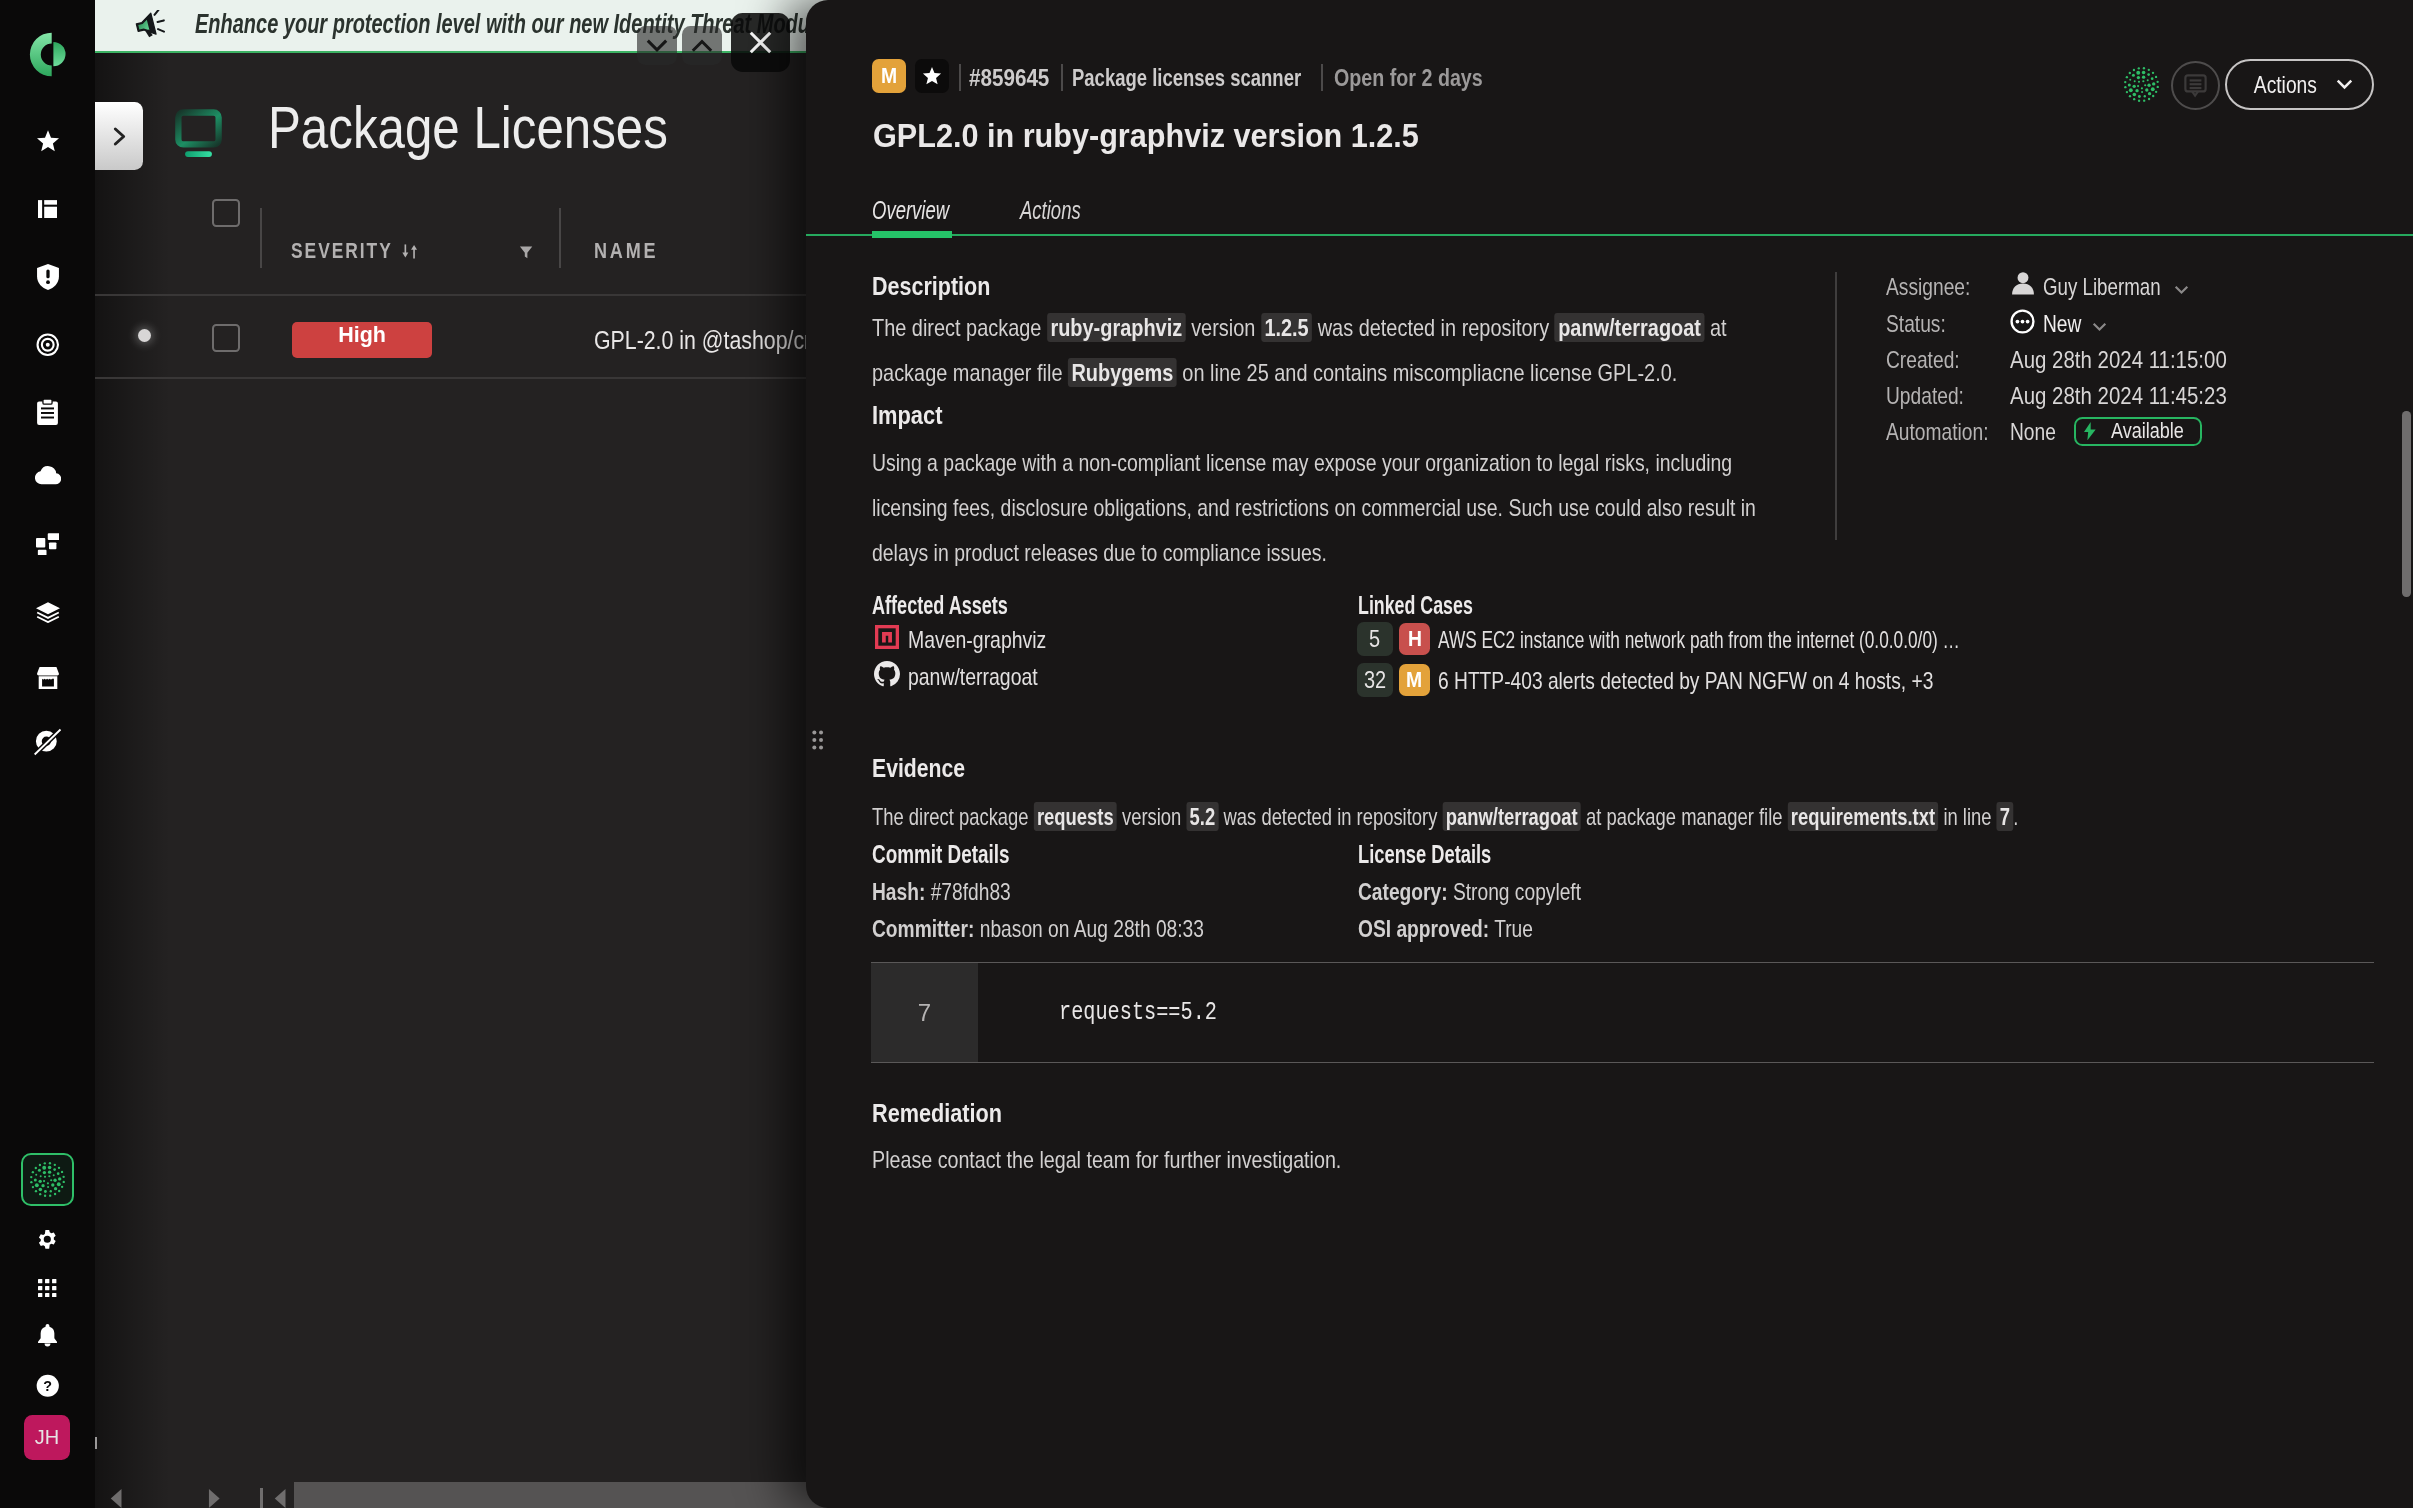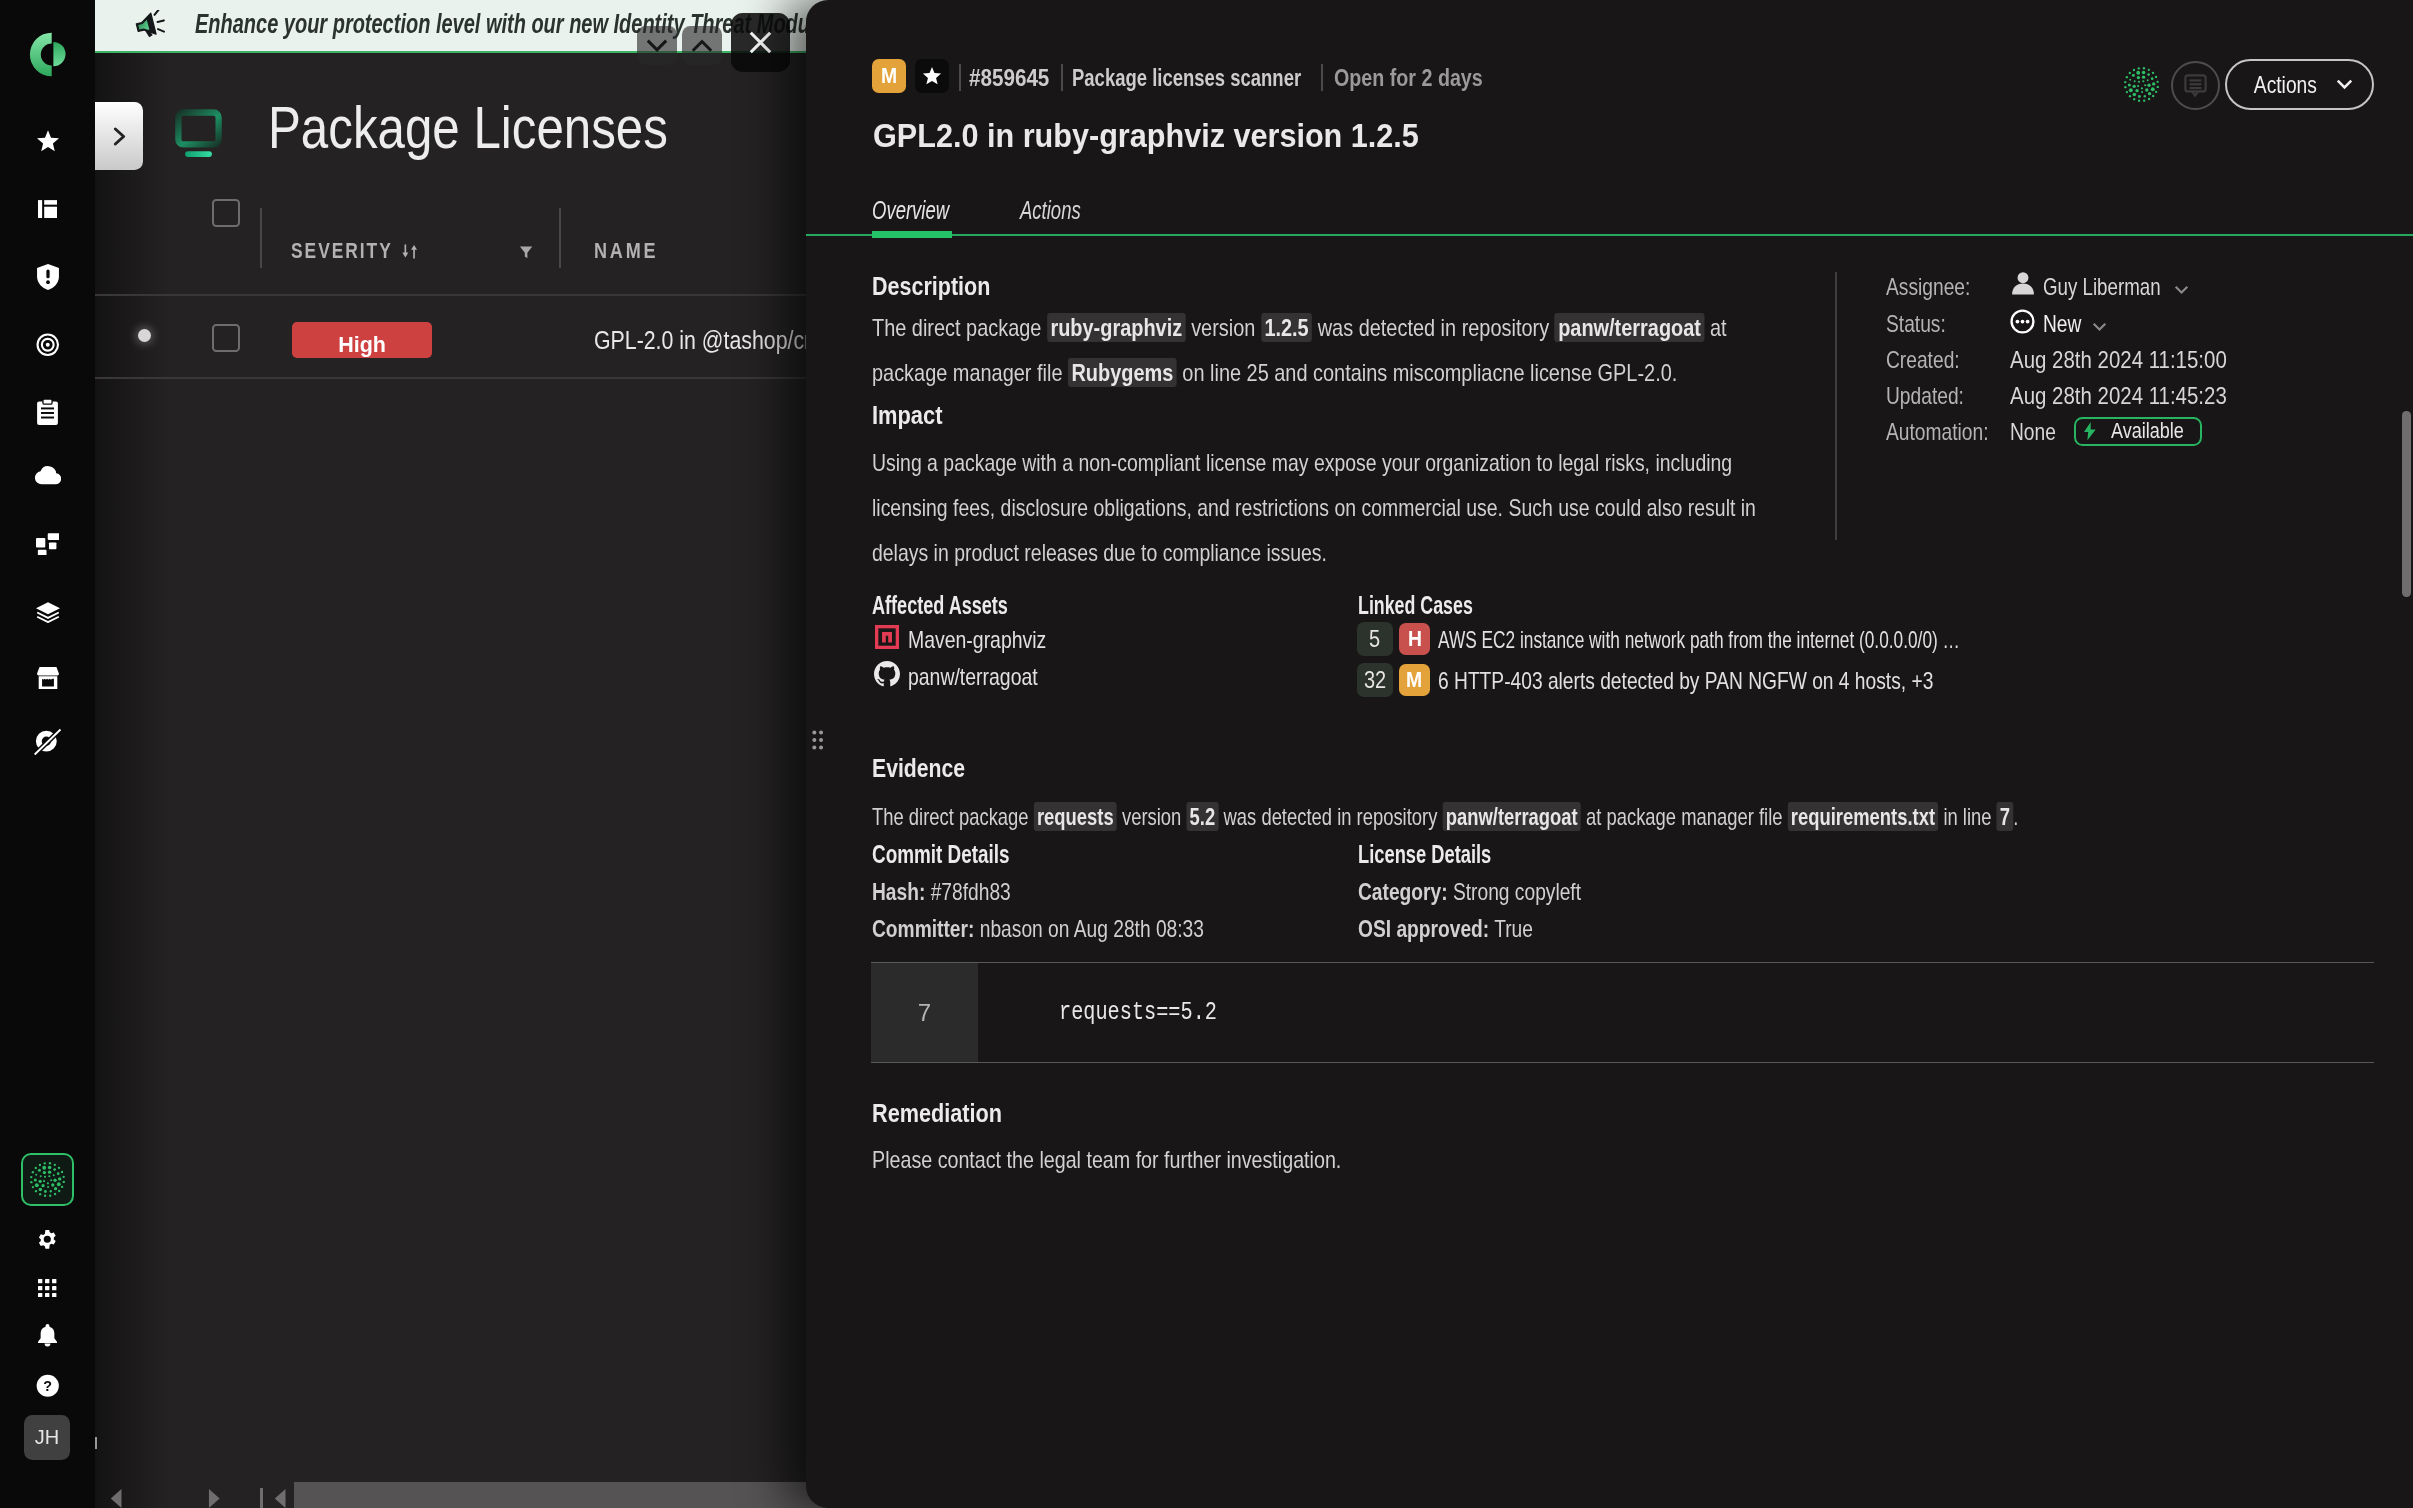--- a/index.html
+++ b/index.html
@@ -82,21 +82,21 @@
           <path d="M18.5 12 L24 3 L29.5 12z" stroke="none"></path>
         </g>
       </svg>
     <svg class="abs" style="left:424px;top:246px" width="14.2" height="13.4" viewBox="0 0 26 26">
         <path d="M1 1 h24 l-9.5 12 v11 l-5 -3.5 v-7.5z" fill="#a9a7a7"></path>
       </svg>
     <div class="th" style="left:499px;letter-spacing:3.4px;transform:scaleX(0.82)">NAME</div>
     <div class="hrow" style="top:294px;width:2319px"></div>
     <div class="abs" style="left:43px;top:329px;width:13.4px;height:13.4px;border-radius:50%;background:#d8d6d6;box-shadow:0 0 8.4px 2.5px rgba(220,220,220,0.3)"></div>
     <div class="cb" style="left:117px;top:324px"></div>
-    <div class="abs" style="left:197px;top:322px;width:140px;height:36px;background:#cd4140;border-radius:5px;color:#fff;font-size:22.6px;font-weight:bold;display:flex;align-items:flex-end;justify-content:center;">
+    <div class="abs" style="left:197px;top:322px;width:140px;height:36px;background:#cd4140;border-radius:5px;color:#fff;font-size:22.6px;font-weight:bold;display:flex;align-items:flex-start;justify-content:center;">
         <span style="transform:scaleX(0.95)">High</span>
       </div>
     <div class="abs tx" style="left:499px;top:325px;font-size:26px;color:#e9e7e7;transform:scaleX(0.82)">GPL-2.0 in @tashop/crypto-wallet version 2.1</div>
     <div class="hrow" style="top:377px;width:2319px"></div>
     <div class="abs" style="left:-1.7px;top:1437px;width:3.4px;height:11.7px;background:#9a9898"></div>
     <svg class="abs" style="left:14.2px;top:1489px" width="13.4" height="19" viewBox="0 0 16 23">
         <path d="M15 0 L2 11.5 L15 23z" fill="#6f6d6d"></path>
       </svg>
     <svg class="abs" style="left:113px;top:1489px" width="13.4" height="19" viewBox="0 0 16 23">
         <path d="M1 0 L14 11.5 L1 23z" fill="#6f6d6d"></path>
@@ -284,21 +284,21 @@
           <path fill="#fff" d="M16 0a3 3 0 0 1 3 3v1.2A10.5 10.5 0 0 1 26.5 14v8l4 5v2h-29v-2l4-5v-8A10.5 10.5 0 0 1 13 4.2V3a3 3 0 0 1 3-3z"></path>
           <path fill="#fff" d="M11.5 30a4.5 4.5 0 0 0 9 0z"></path>
         </svg>
     </div>
     <div class="sbi" style="top:1371px;height:30px">
       <svg width="23.5" height="23.5" viewBox="0 0 36 36">
           <circle cx="18" cy="18" r="17" fill="#fff"></circle>
           <text x="18" y="25.5" font-size="22" font-weight="bold" fill="#0a0909" text-anchor="middle" font-family="Liberation Sans, sans-serif">?</text>
         </svg>
     </div>
-    <div class="abs" style="left:24px;top:1415px;width:46px;height:45px;background:#404040;border-radius:8.4px;display:flex;align-items:center;justify-content:center;color:#e6e4e4;font-size:20px;">JH</div>
+    <div class="abs" style="left:24px;top:1415px;width:46px;height:45px;background:#be185d;border-radius:8.4px;display:flex;align-items:center;justify-content:center;color:#e6e4e4;font-size:20px;">JH</div>
   </div>
   <div class="panel">
       <div class="abs" style="left:0;top:5px;width:1607px;height:1503px">
     <div class="abs" style="left:66px;top:54px;width:34px;height:34px;background:#e3a23a;border-radius:6.7px;display:flex;align-items:center;justify-content:center;color:#fff;font-size:22px;font-weight:bold;">
           <span style="transform:scaleX(0.88)">M</span>
         </div>
     <div class="abs" style="left:109px;top:54px;width:34px;height:34px;background:#0c0b0b;border-radius:6.7px;display:flex;align-items:center;justify-content:center;">
       <svg width="20" height="19" viewBox="0 0 24 23">
             <path fill="#fff" d="M12 0l3 7.4 8 .6-6.1 5.2L18.8 21 12 16.8 5.2 21l1.9-7.8L1 8l8-.6z"></path>
           </svg>

